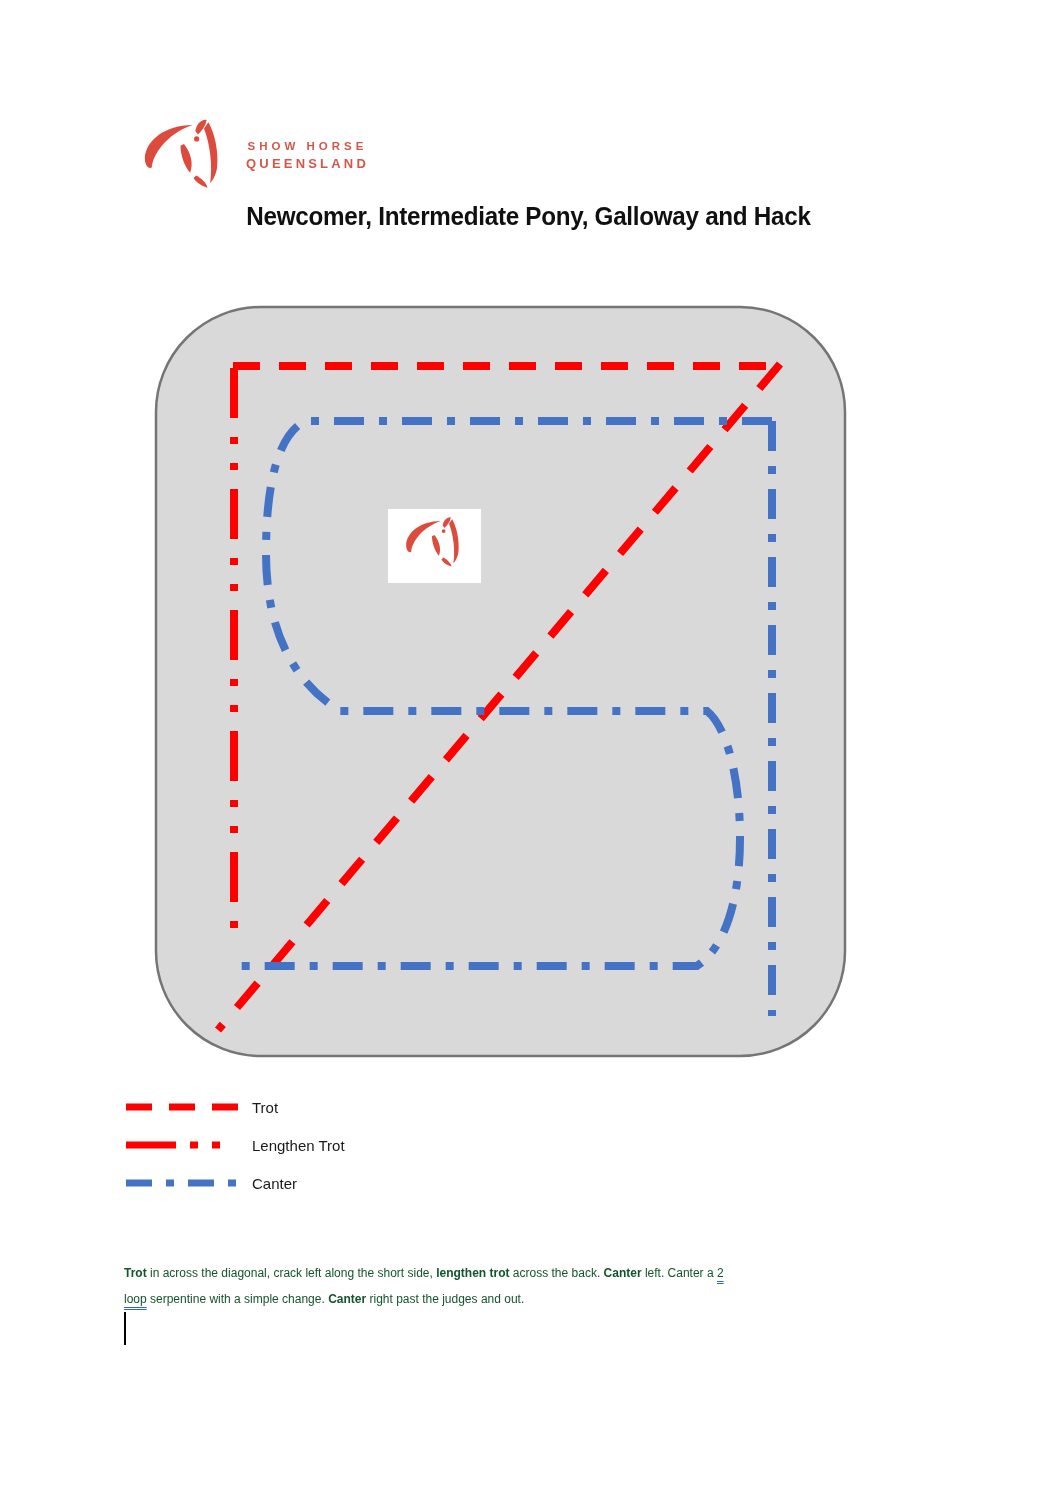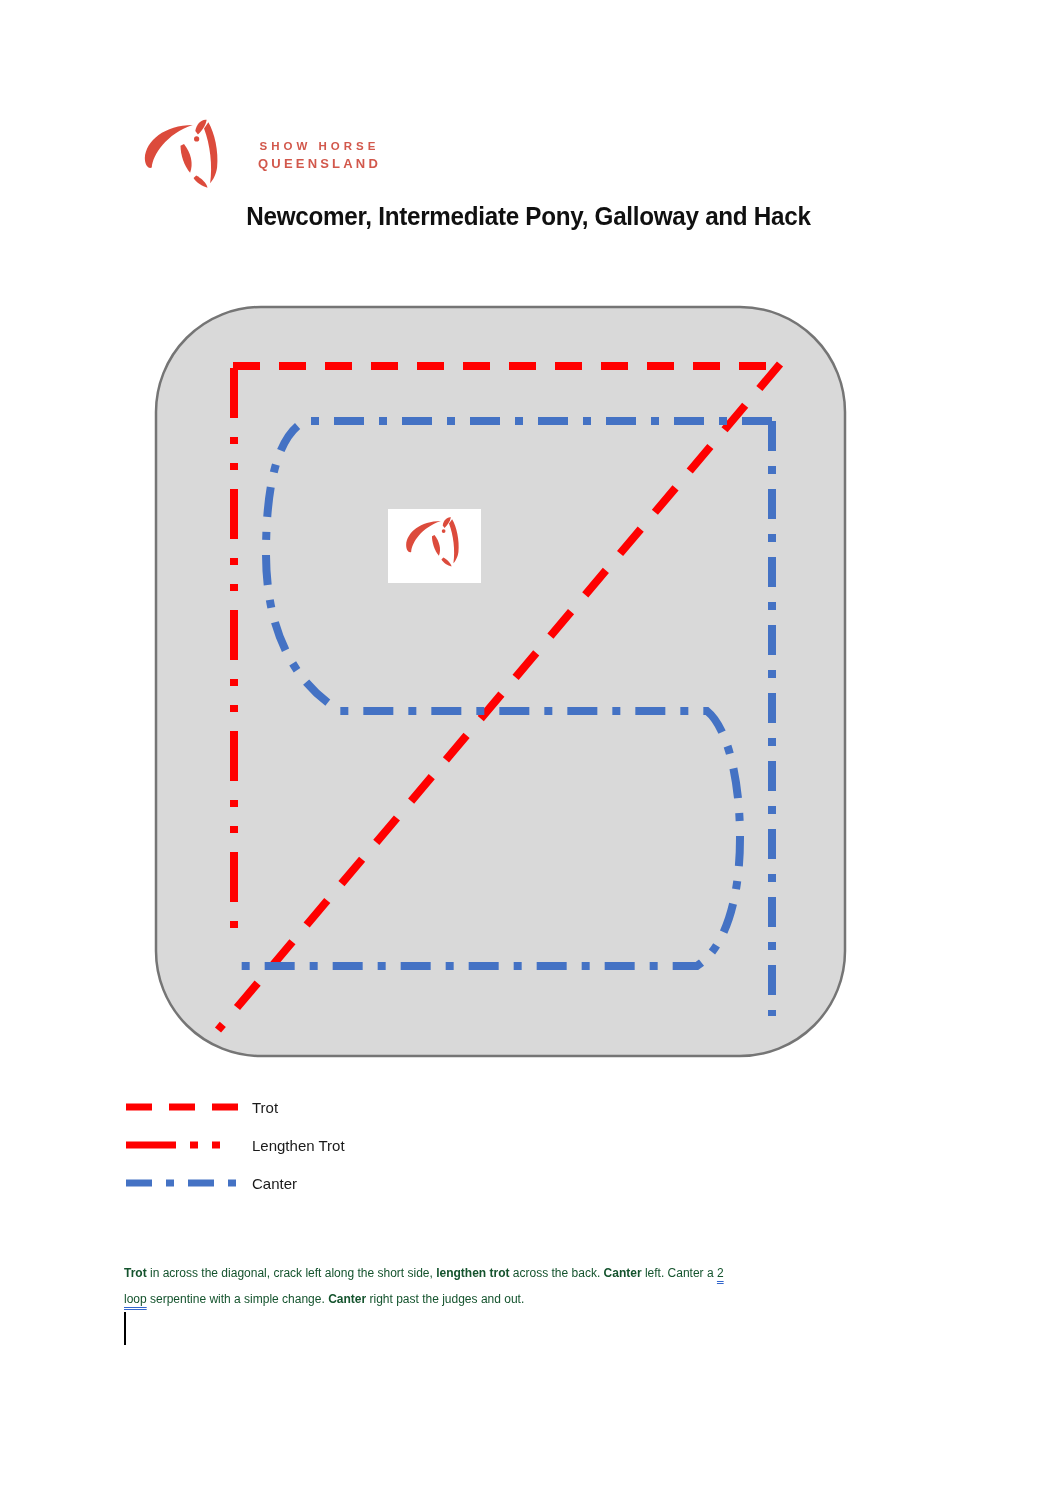--- a/index.html
+++ b/index.html
@@ -2,21 +2,21 @@
 <html><head>
 <meta charset="utf-8">
 <style>
   html,body{margin:0;padding:0;background:#ffffff;}
   body{font-family:"Liberation Sans",sans-serif;}
   .page{position:relative;width:1057px;height:1496px;background:#ffffff;overflow:hidden;}
 
   
   .brand{position:absolute;left:138px;top:118px;display:flex;align-items:center;}
   .brand-horse{width:92px;height:74px;}
-  .brand-text{margin-left:28px;text-align:center;}
+  .brand-text{margin-left:16px;text-align:center;}
   .brand-name{font-size:11.5px;font-weight:700;letter-spacing:4px;color:#d2584c;}
   .brand-region{font-size:13px;font-weight:700;letter-spacing:3.2px;color:#d2584c;margin-top:4px;}
 
   
   .title{position:absolute;left:0;top:202px;width:100%;text-align:center;
          font-size:25px;font-weight:700;color:#101010;letter-spacing:-0.3px;
          transform:scaleX(.97);}
 
   
   .arena-svg{position:absolute;left:0;top:0;width:1057px;height:1496px;}

